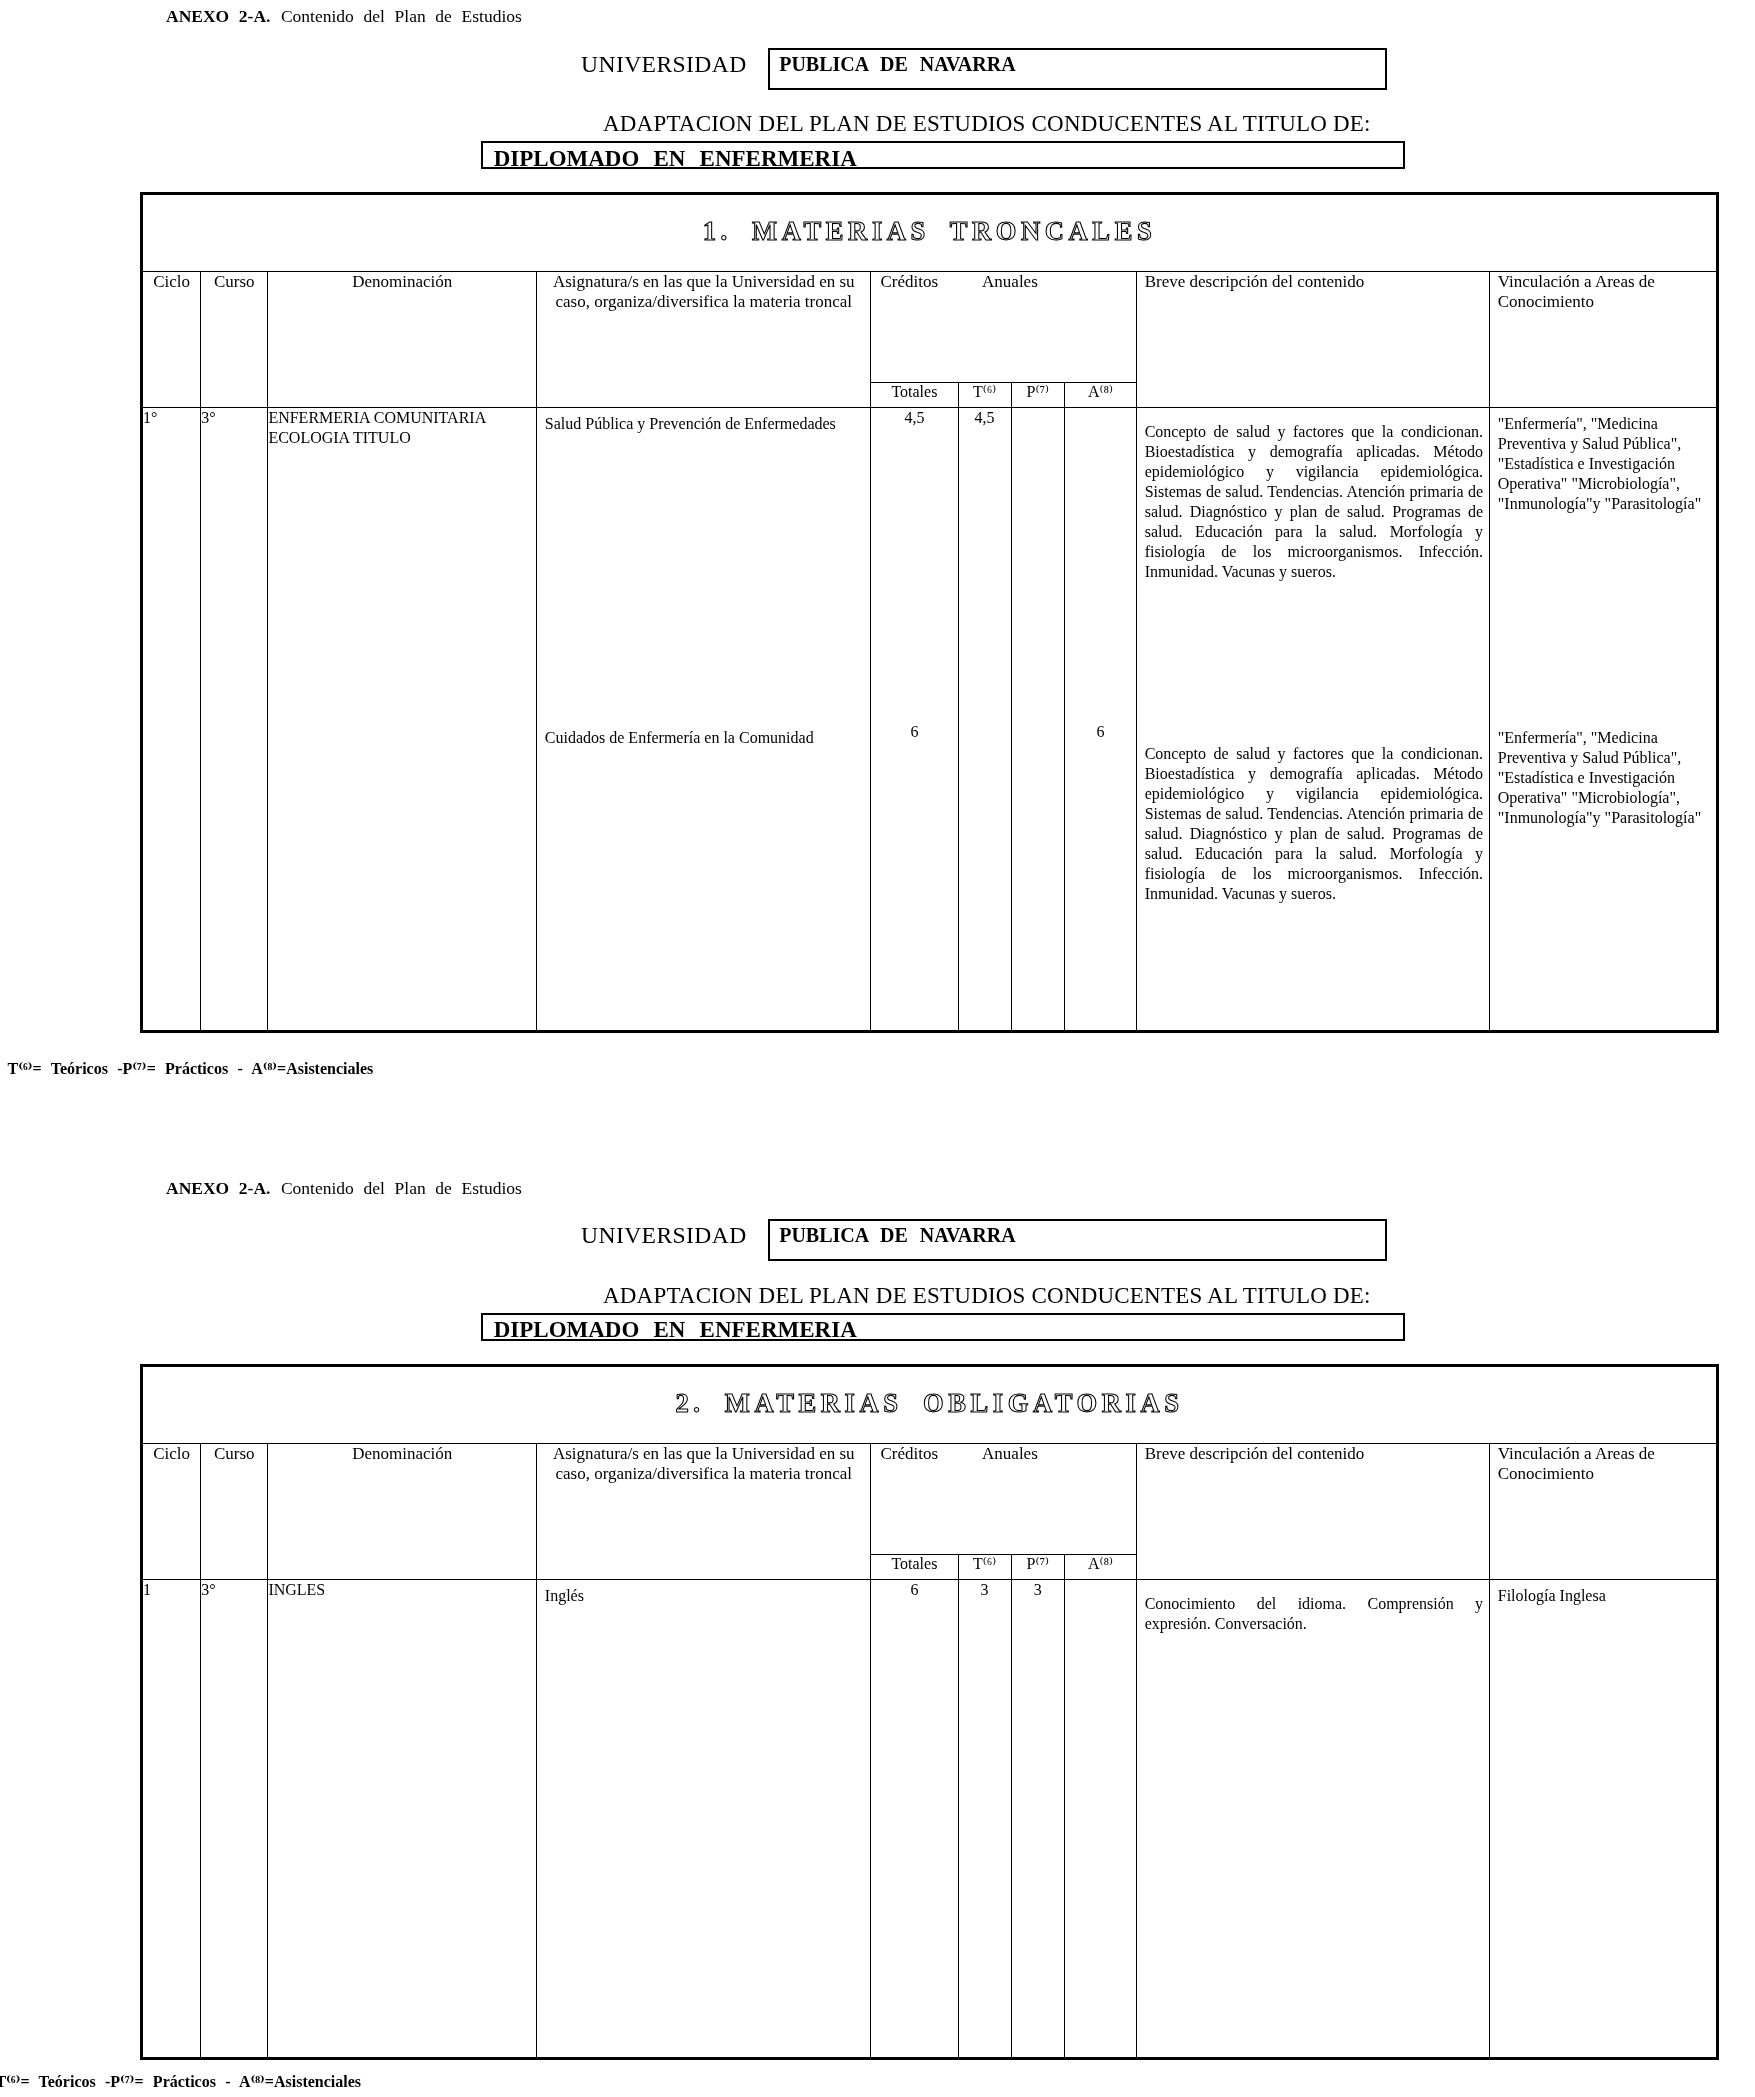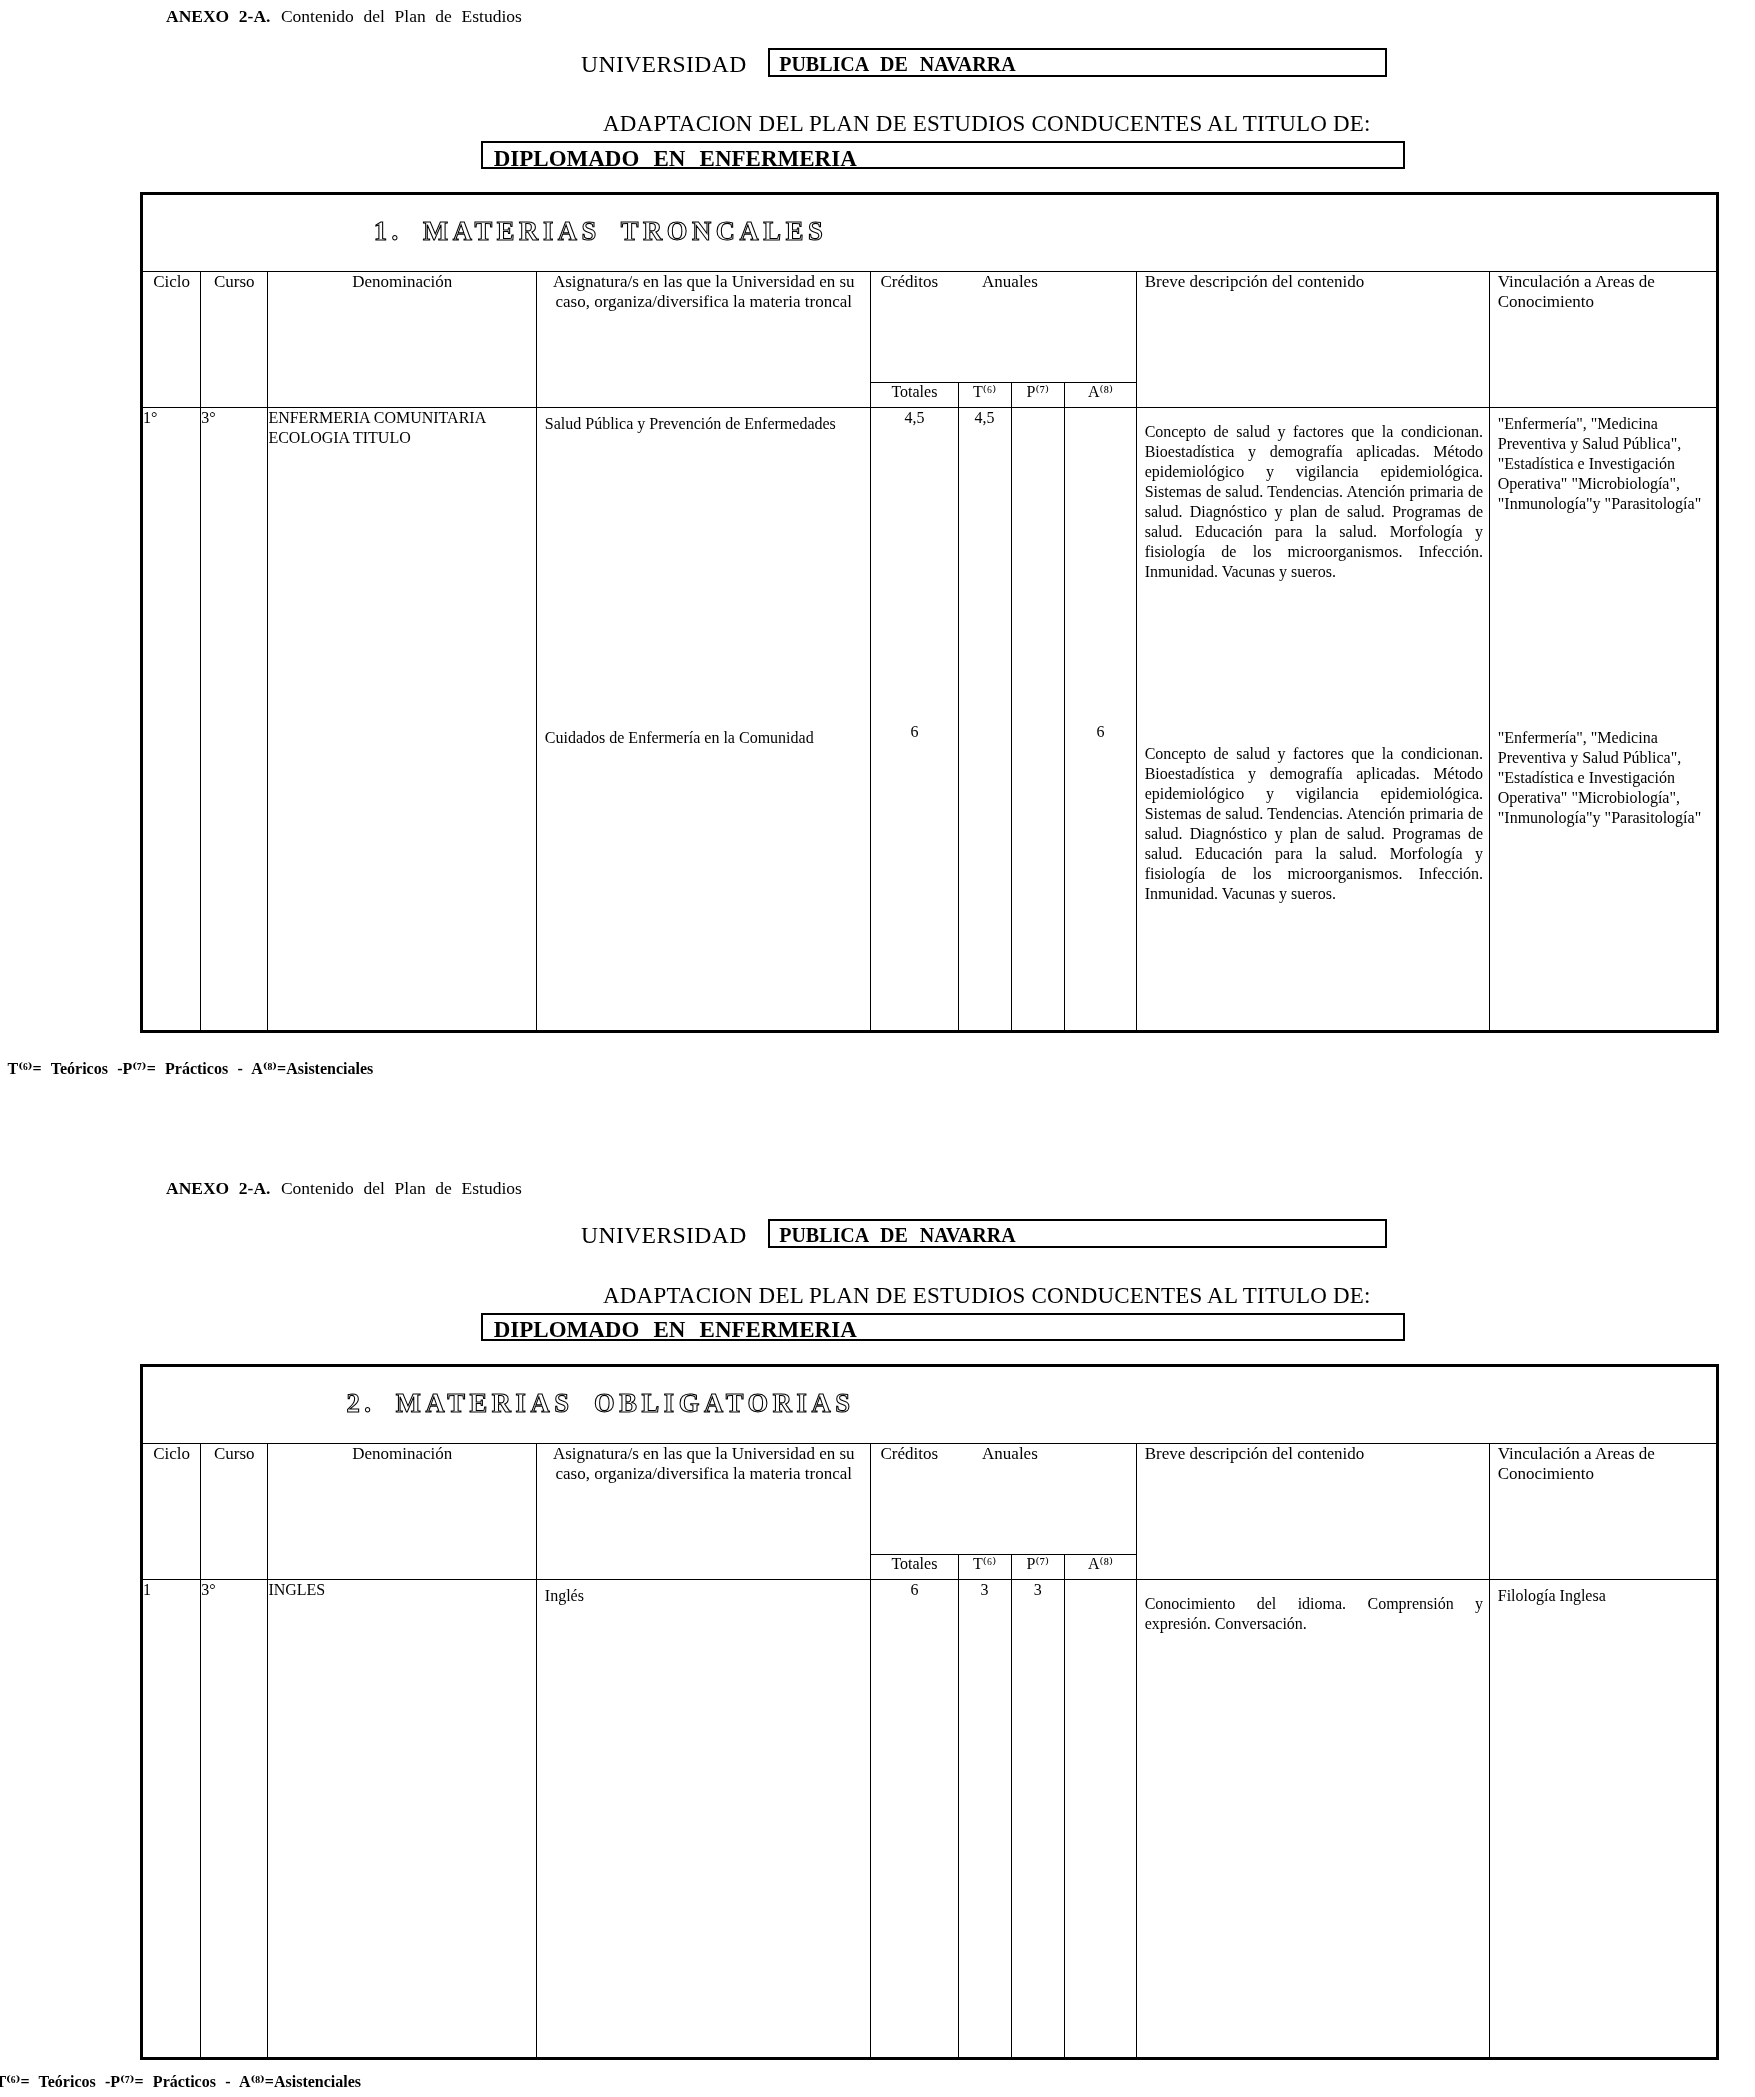--- a/index.html
+++ b/index.html
@@ -12,40 +12,40 @@
   .sheet { position:relative; }
 
   
   .anexo-line { margin:6.1px 0 0 166px; font-size:17.5px; line-height:21.4px; }
   .anexo-bold { font-weight:bold; word-spacing:5.3px; }
   .anexo-rest { word-spacing:5.3px; margin-left:6.1px; }
 
   .univ-row { margin:20px 0 0 581px; display:flex; align-items:flex-start; height:32px; }
   .univ-label { font-size:23.6px; letter-spacing:0.4px; padding-top:3.1px; }
   .univ-box {
-    margin-left:21.4px; border:2.3px solid #000; width:619px; height:29px;
+    margin-left:21.4px; border:2.3px solid #000; width:619px; height:42px;
     font-size:20px; font-weight:bold; padding:3.1px 0 0 9.2px; word-spacing:6.9px;
   }
 
   .adaptacion { margin:30.5px 0 0 603px; font-size:23px; line-height:27.5px; letter-spacing:0.2px; }
   .titulo-box {
     margin:3.8px 0 0 481px; border:2.3px solid #000; width:924px; height:27.5px;
     font-size:23px; font-weight:bold; padding:2.3px 0 0 10.7px; word-spacing:8.4px;
   }
 
   
   .plan-table {
     border-collapse:collapse; table-layout:fixed;
     margin:23px 0 0 140px; width:1579px;
     border:3.1px solid #000;
   }
   .plan-table td { border:1.5px solid #000; vertical-align:top; padding:0; overflow:hidden; }
 
   .title-row { height:78px; }
-  .title-row td { text-align:left; vertical-align:middle; }
+  .title-row td { text-align:center; vertical-align:middle; }
   .outline-text {
     font-family:"Liberation Serif","DejaVu Serif",serif;
     font-size:35px; font-weight:bold; letter-spacing:6px; word-spacing:12px;
     fill:#ffffff; stroke:#000000; stroke-width:1.4px;
   }
 
   .header-row { height:111px; }
   .hc { font-size:17px; text-align:center; padding:15.3px 4.6px 0 4.6px; line-height:20.6px; }
   .hc.left { text-align:left; padding-left:7.6px; }
   .hc.creditos { text-align:left; padding-left:9.2px; }

